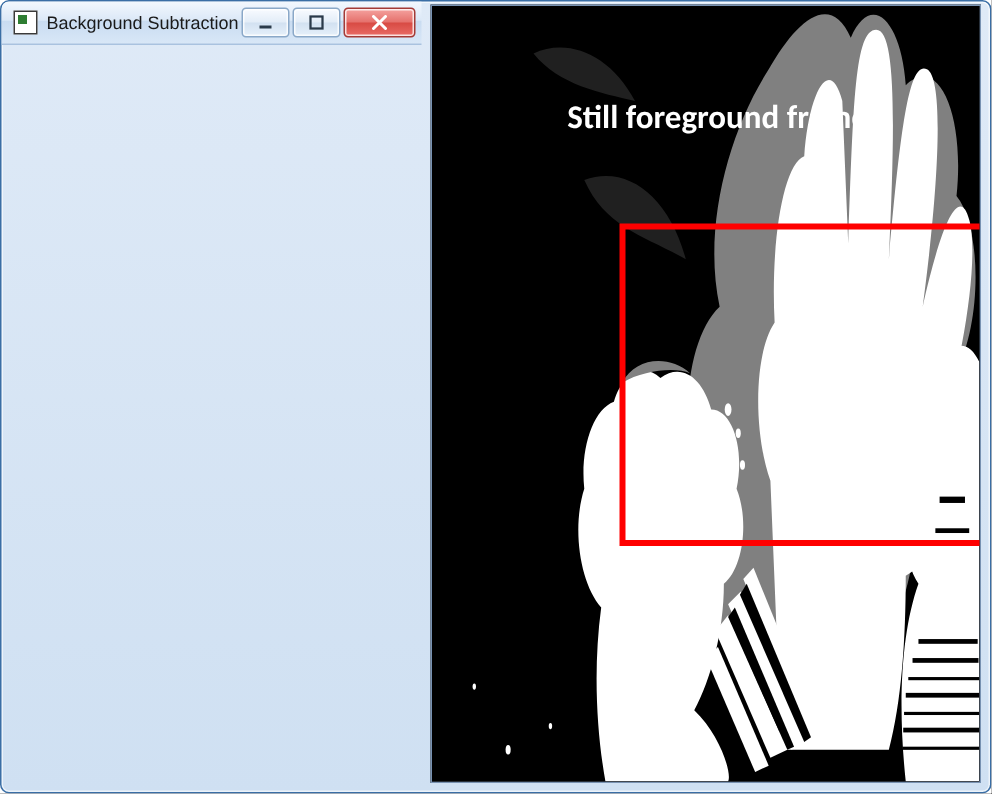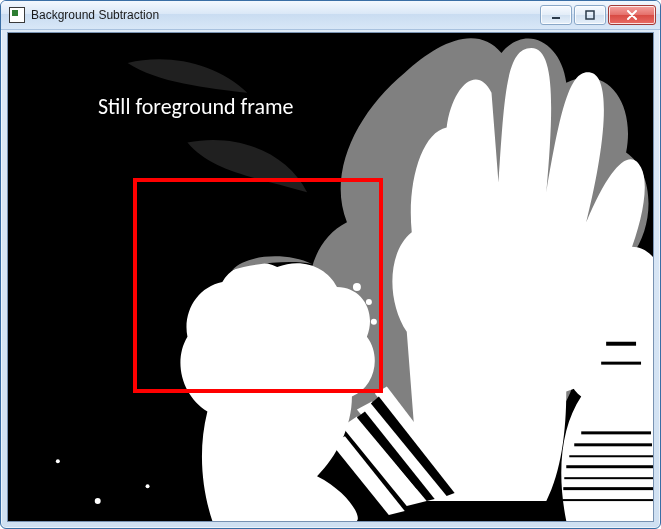--- a/index.html
+++ b/index.html
@@ -14,21 +14,20 @@
 
   
   .window {
     width: 661px;
     height: 529px;
     box-sizing: border-box;
     border: 1px solid #3a6ea5;
     border-radius: 6px;
     background: linear-gradient(to bottom, #dfeaf7 0%, #cfe0f2 100%);
     display: flex;
-    flex-direction: column;
     overflow: hidden;
     box-shadow: inset 0 0 0 1px rgba(255,255,255,0.6);
   }
 
   .titlebar {
     height: 28px;
     display: flex;
     align-items: center;
     padding: 0 4px 0 8px;
     background: linear-gradient(to bottom, #f3f8fe 0%, #dbe8f7 45%, #c9dcf1 46%, #d8e7f7 100%);
@@ -110,21 +109,21 @@
   }
 
   
   .overlay-label {
     position: absolute;
     left: 90px;
     top: 60px;
     color: #fff;
     font-family: Calibri, "Segoe UI", sans-serif;
     font-size: 22px;
-    font-weight: 400;
+    font-weight: 700;
     white-space: nowrap;
   }
 
   
   .roi-box {
     position: absolute;
     border: 4px solid #ff0000;
     box-sizing: border-box;
     background: transparent;
   }

